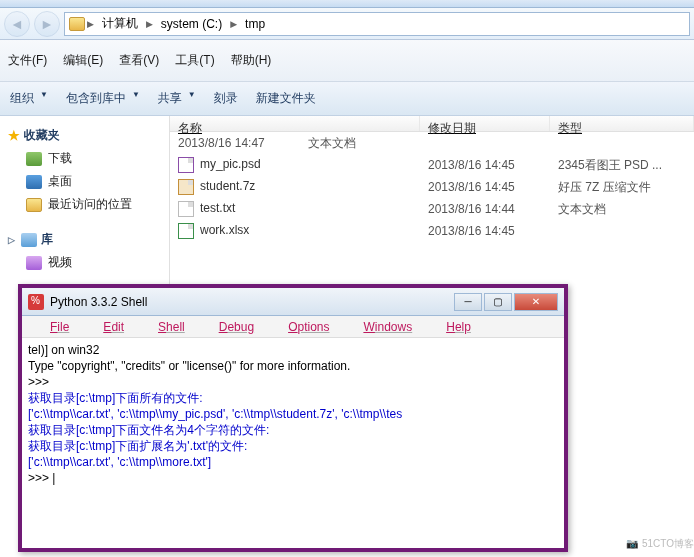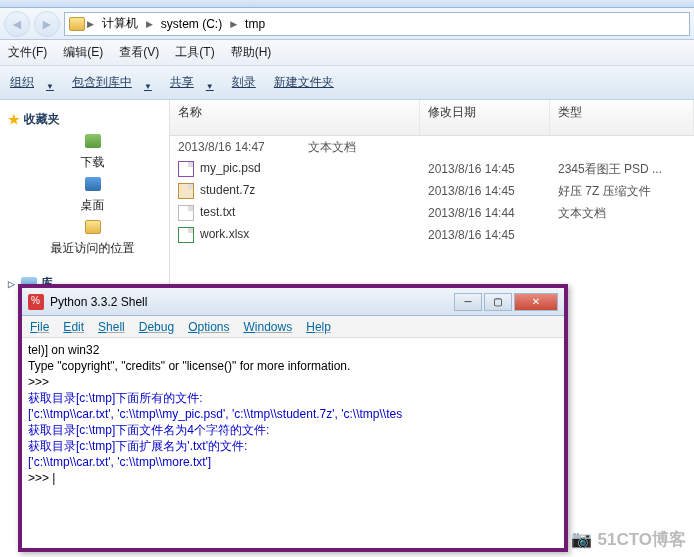--- a/index.html
+++ b/index.html
@@ -9,43 +9,43 @@
 .explorer { width: 694px; background: #fff; }
 .titlebar { height: 8px; background: linear-gradient(#dde9f7,#c7dcf2); border-bottom: 1px solid #9db8d6; }
 .addrbar { height: 32px; background: linear-gradient(#f4f8fc,#e3eef9); display: flex; align-items: center; padding: 0 4px; gap: 4px; border-bottom: 1px solid #b8c8dd; }
 .navbtn { width: 26px; height: 26px; border-radius: 50%; background: linear-gradient(#e6effa,#c9ddf0); border: 1px solid #9fb9d6; display: flex; align-items: center; justify-content: center; color: #4a6a8f; font-size: 14px; }
 .navbtn.disabled { opacity: 0.4; }
 .addrbox { flex: 1; height: 24px; background: #fff; border: 1px solid #9fb9d6; display: flex; align-items: center; padding: 0 4px; gap: 2px; }
 .folder-icon { width: 16px; height: 14px; background: linear-gradient(#fae58f,#e8b74a); border: 1px solid #c69a3a; border-radius: 2px; display: inline-block; }
 .crumb { padding: 2px 6px; color: #000; }
 .crumb-sep { color: #666; font-size: 9px; }
 
-.menubar { height: 26px; background: linear-gradient(#f7f9fc,#eaf0f7); display: flex; align-items: center; padding: 0 8px; gap: 16px; border-bottom: 1px solid #d0dae6; }
+.menubar { height: 42px; background: linear-gradient(#f7f9fc,#eaf0f7); display: flex; align-items: center; padding: 0 8px; gap: 16px; border-bottom: 1px solid #d0dae6; }
 .menu-item { color: #1a1a1a; cursor: default; }
 
 .toolbar { height: 34px; background: linear-gradient(#f0f5fb,#dae7f3); display: flex; align-items: center; padding: 0 10px; gap: 18px; border-bottom: 1px solid #c1d1e3; }
-.tool-item { color: #1f3a5f; cursor: default; display: flex; align-items: flex-end; gap: 12px; text-decoration: underline; }
+.tool-item { color: #1f3a5f; cursor: default; display: flex; align-items: flex-start; gap: 6px; }
 .dropdown-arrow { font-size: 8px; color: #1f3a5f; }
 
 .content { display: flex; height: 210px; }
 .sidebar { width: 170px; background: #fff; padding: 8px 6px; border-right: 1px solid #e0e0e0; }
 .side-group { margin-bottom: 12px; }
 .side-header { display: flex; align-items: center; gap: 4px; font-weight: bold; color: #1f3a5f; padding: 3px 2px; }
 .star { color: #f5b301; font-size: 13px; }
-.side-item { display: flex; align-items: center; gap: 6px; padding: 3px 4px 3px 20px; color: #1a1a1a; flex-direction: column; }
+.side-item { display: flex; align-items: center; gap: 6px; padding: 3px 4px 3px 20px; color: #1a1a1a; }
 .icon-sm { width: 16px; height: 14px; display: inline-block; }
 .dl-icon { background: linear-gradient(#8fc76a,#5a9b3a); border-radius: 2px; }
 .desk-icon { background: linear-gradient(#5aa0e0,#2f6fb0); border-radius: 2px; }
 .recent-icon { background: linear-gradient(#fae58f,#e8b74a); border: 1px solid #c69a3a; border-radius: 2px; }
 .lib-icon { background: linear-gradient(#a8cff0,#5a9fd8); border-radius: 2px; }
 .vid-icon { background: linear-gradient(#d8a8f0,#a55fd8); border-radius: 2px; }
 .tri { color: #6b7f96; font-size: 9px; margin-right: 2px; }
 
 .filepane { flex: 1; background: #fff; }
-.colheaders { display: flex; height: 36px; background: linear-gradient(#fdfdfd,#f0f0f0); border-bottom: 1px solid #e0e0e0; }
+.colheaders { display: flex; height: 16px; background: linear-gradient(#fdfdfd,#f0f0f0); border-bottom: 1px solid #e0e0e0; text-decoration: underline; }
 .col { padding: 4px 8px; border-right: 1px solid #e8e8e8; color: #333; }
 .col-name { width: 250px; }
 .col-date { width: 130px; }
 .col-type { flex: 1; }
 .filerow { display: flex; height: 22px; align-items: center; }
 .filerow .col { border: none; }
 .file-icon { width: 16px; height: 16px; margin-right: 6px; display: inline-block; vertical-align: middle; border: 1px solid #bbb; background: #fff; position: relative; }
 .file-icon::after { content: ''; position: absolute; top: 0; right: 0; width: 5px; height: 5px; background: #ddd; }
 .psd-icon { border-color: #8a4da8; }
 .z7-icon { border-color: #c48f3a; background: #f5e6c8; }
@@ -56,29 +56,29 @@
 .pywin { position: absolute; left: 18px; top: 284px; width: 550px; border: 4px solid #701a75; background: #fff; box-shadow: 2px 2px 6px rgba(0,0,0,0.3); }
 .pytitle { height: 28px; background: linear-gradient(#f0f4f9,#d6e3f0); display: flex; align-items: center; padding: 0 6px; border-bottom: 1px solid #9fb9d6; }
 .pyicon { width: 16px; height: 16px; margin-right: 6px; background: #d63a3a; border-radius: 2px; position: relative; }
 .pyicon::after { content: '%'; color: #fff; font-size: 10px; position: absolute; left: 3px; top: 1px; }
 .pytitle-text { flex: 1; color: #000; }
 .winbtns { display: flex; gap: 2px; }
 .winbtn { width: 28px; height: 18px; background: linear-gradient(#eef3f8,#d0dde9); border: 1px solid #9fb9d6; display: flex; align-items: center; justify-content: center; font-size: 10px; }
 .winbtn.close { background: linear-gradient(#e88a7a,#c84a3a); color: #fff; width: 44px; }
 
 .pymenu { height: 22px; background: #f4f4f4; display: flex; align-items: center; padding: 0 8px; gap: 14px; border-bottom: 1px solid #ddd; }
-.pymenu-item { color: #0369a1; text-decoration: underline; text-decoration-color: rgba(0,0,0,0.3); }
+.pymenu-item { color: #be185d; text-decoration: underline; text-decoration-color: rgba(0,0,0,0.3); margin-left: 20px; }
 .pymenu-item::first-letter { text-decoration: underline; }
 
 .pyconsole { padding: 4px 6px; font-family: "Courier New", monospace; font-size: 12px; line-height: 16px; color: #000; height: 210px; overflow: hidden; }
 .pyconsole .blue { color: #0000cc; }
 .pyconsole .red { color: #aa2222; }
 .pyconsole .prompt { color: #000; }
 
-.watermark { position: absolute; right: 8px; bottom: 6px; color: #bbb; font-size: 17px; font-weight: bold; }
+.watermark { position: absolute; right: 0; bottom: 6px; color: #bbb; font-size: 10px; }
 .watermark::before { content: "📷 "; }
 </style>
 </head>
 <body>
 
 <div class="explorer">
   <div class="titlebar"></div>
 
   <div class="addrbar">
     <div class="navbtn disabled">◄</div>

